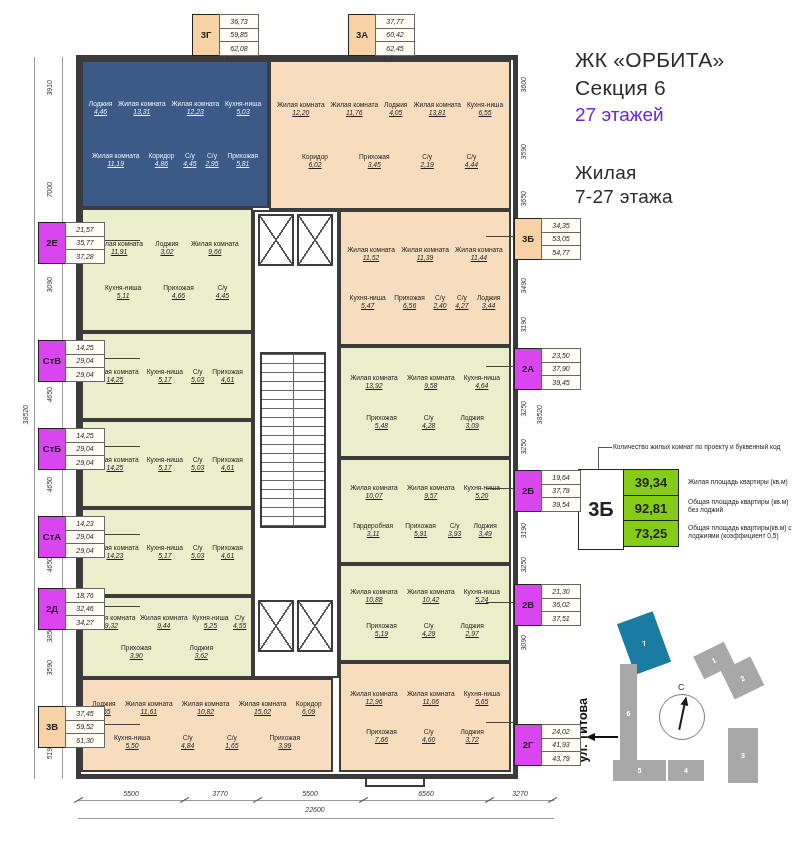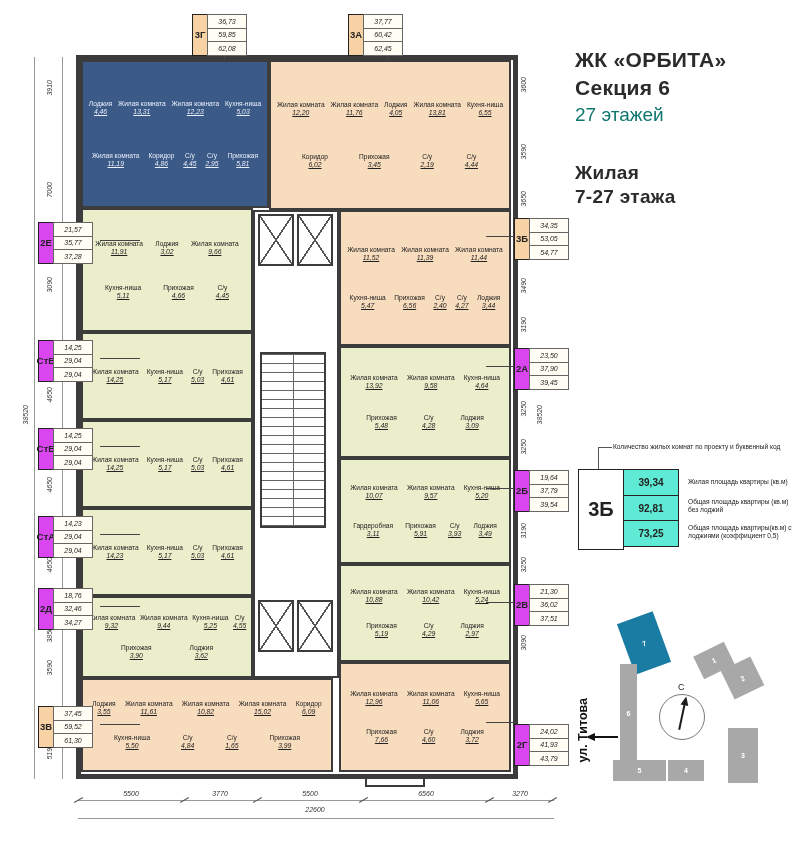--- a/index.html
+++ b/index.html
@@ -18,47 +18,47 @@
   .core{position:absolute;left:253px;top:210px;width:86px;height:468px;border:2px solid #3c3c3c;box-sizing:border-box;z-index:1}
   .elev{position:absolute;width:36px;height:52px;border:2px solid #3c3c3c;box-sizing:border-box;background:
     linear-gradient(to top right,transparent calc(50% - .7px),#555 calc(50% - .7px),#555 calc(50% + .7px),transparent calc(50% + .7px)),
     linear-gradient(to bottom right,transparent calc(50% - .7px),#555 calc(50% - .7px),#555 calc(50% + .7px),transparent calc(50% + .7px))}
   .stairs{position:absolute;left:260px;top:352px;width:66px;height:176px;border:2px solid #3c3c3c;box-sizing:border-box;
     background:repeating-linear-gradient(to bottom,#666 0 1px,transparent 1px 9px)}
   .stairs:after{content:"";position:absolute;left:50%;top:0;bottom:0;width:1px;background:#666}
   .porch{position:absolute;left:365px;top:774px;width:60px;height:13px;border:2px solid #3b3b3b;border-top:none;box-sizing:border-box}
   
   .tag{position:absolute;display:flex;z-index:6;filter:drop-shadow(0 0 0 #000)}
-  .tc{width:16px;border:1.3px solid #222;display:flex;align-items:center;justify-content:center;
+  .tc{width:28px;border:1.3px solid #222;display:flex;align-items:center;justify-content:center;
       font-weight:bold;font-size:9.5px;box-sizing:border-box}
   .tagpeach{background:#f7d2a4}
   .taggreen{background:#d946ef}
   .tv{display:flex;flex-direction:column}
   .tv div{width:38px;height:12.5px;border:1px solid #666;margin-left:-1px;margin-top:-1px;background:#fffdf4;
       font-size:7px;font-style:italic;display:flex;align-items:center;justify-content:center}
   .tv div:first-child{margin-top:0}
   .leadv{position:absolute;width:1px;background:#444;z-index:5}
   .leadh{position:absolute;height:1px;background:#444;z-index:5}
   
   .vd{position:absolute;writing-mode:vertical-rl;transform:rotate(180deg);font-size:7px;font-style:italic;color:#333}
   .hd{position:absolute;transform:translateX(-50%);font-size:7px;font-style:italic;color:#333}
   .vline{position:absolute;width:1px;background:#999;top:57px;height:722px}
   .hline{position:absolute;height:1px;background:#999;left:78px;width:476px}
   .tk{position:absolute;width:1px;height:10px;background:#555;transform:rotate(60deg)}
   
-  .title1{position:absolute;left:575px;font-size:21px;font-weight:bold;color:#2b2b2b;letter-spacing:.3px}
-  .title2{position:absolute;left:575px;font-size:19px;color:#0f766e}
+  .title1{position:absolute;left:575px;font-size:21px;font-weight:normal;color:#2b2b2b;letter-spacing:.3px}
+  .title2{position:absolute;left:575px;font-size:19px;color:#6d28d9}
   
   .lg-callout{position:absolute;left:613px;top:443px;width:178px;font-size:6.6px;color:#222}
   .lg-line{position:absolute;left:598px;top:447px;width:13px;height:22px;border-left:1px solid #555;border-top:1px solid #555}
   .lg-code{position:absolute;left:578px;top:469px;width:46px;height:81px;border:1.5px solid #222;box-sizing:border-box;
       display:flex;align-items:center;justify-content:center;font-size:20px;font-weight:bold;background:#fff}
   .lg-vals{position:absolute;left:623px;top:469px;display:flex;flex-direction:column}
-  .lg-vals div{width:56px;height:27px;border:1.5px solid #222;margin-top:-1.5px;box-sizing:border-box;background:#5eead4;
-      display:flex;align-items:center;justify-content:center;font-size:10px;font-weight:bold}
+  .lg-vals div{width:56px;height:27px;border:1.5px solid #222;margin-top:-1.5px;box-sizing:border-box;background:#84cc16;
+      display:flex;align-items:center;justify-content:center;font-size:13px;font-weight:bold}
   .lg-vals div:first-child{margin-top:0}
   .lg-desc{position:absolute;left:688px;width:108px;font-size:6.6px;color:#222;line-height:1.25}
   
   .bld{position:absolute;background:#a8a8a8;display:flex;align-items:center;justify-content:center;
       color:#fff;font-size:7px;font-weight:bold}
   .bld7{background:#1b7ca3}
   .compass{position:absolute;left:659px;top:694px;width:44px;height:44px;border:1px solid #777;border-radius:50%}
   .cn{position:absolute;top:-13px;left:18px;font-size:9px;color:#222}
   .carrow{position:absolute;left:21px;top:8px;width:2px;height:27px;background:#1c1c1c;transform:rotate(12deg)}
   .carrow:before{content:"";position:absolute;left:-3px;top:-7px;border-left:4px solid transparent;

